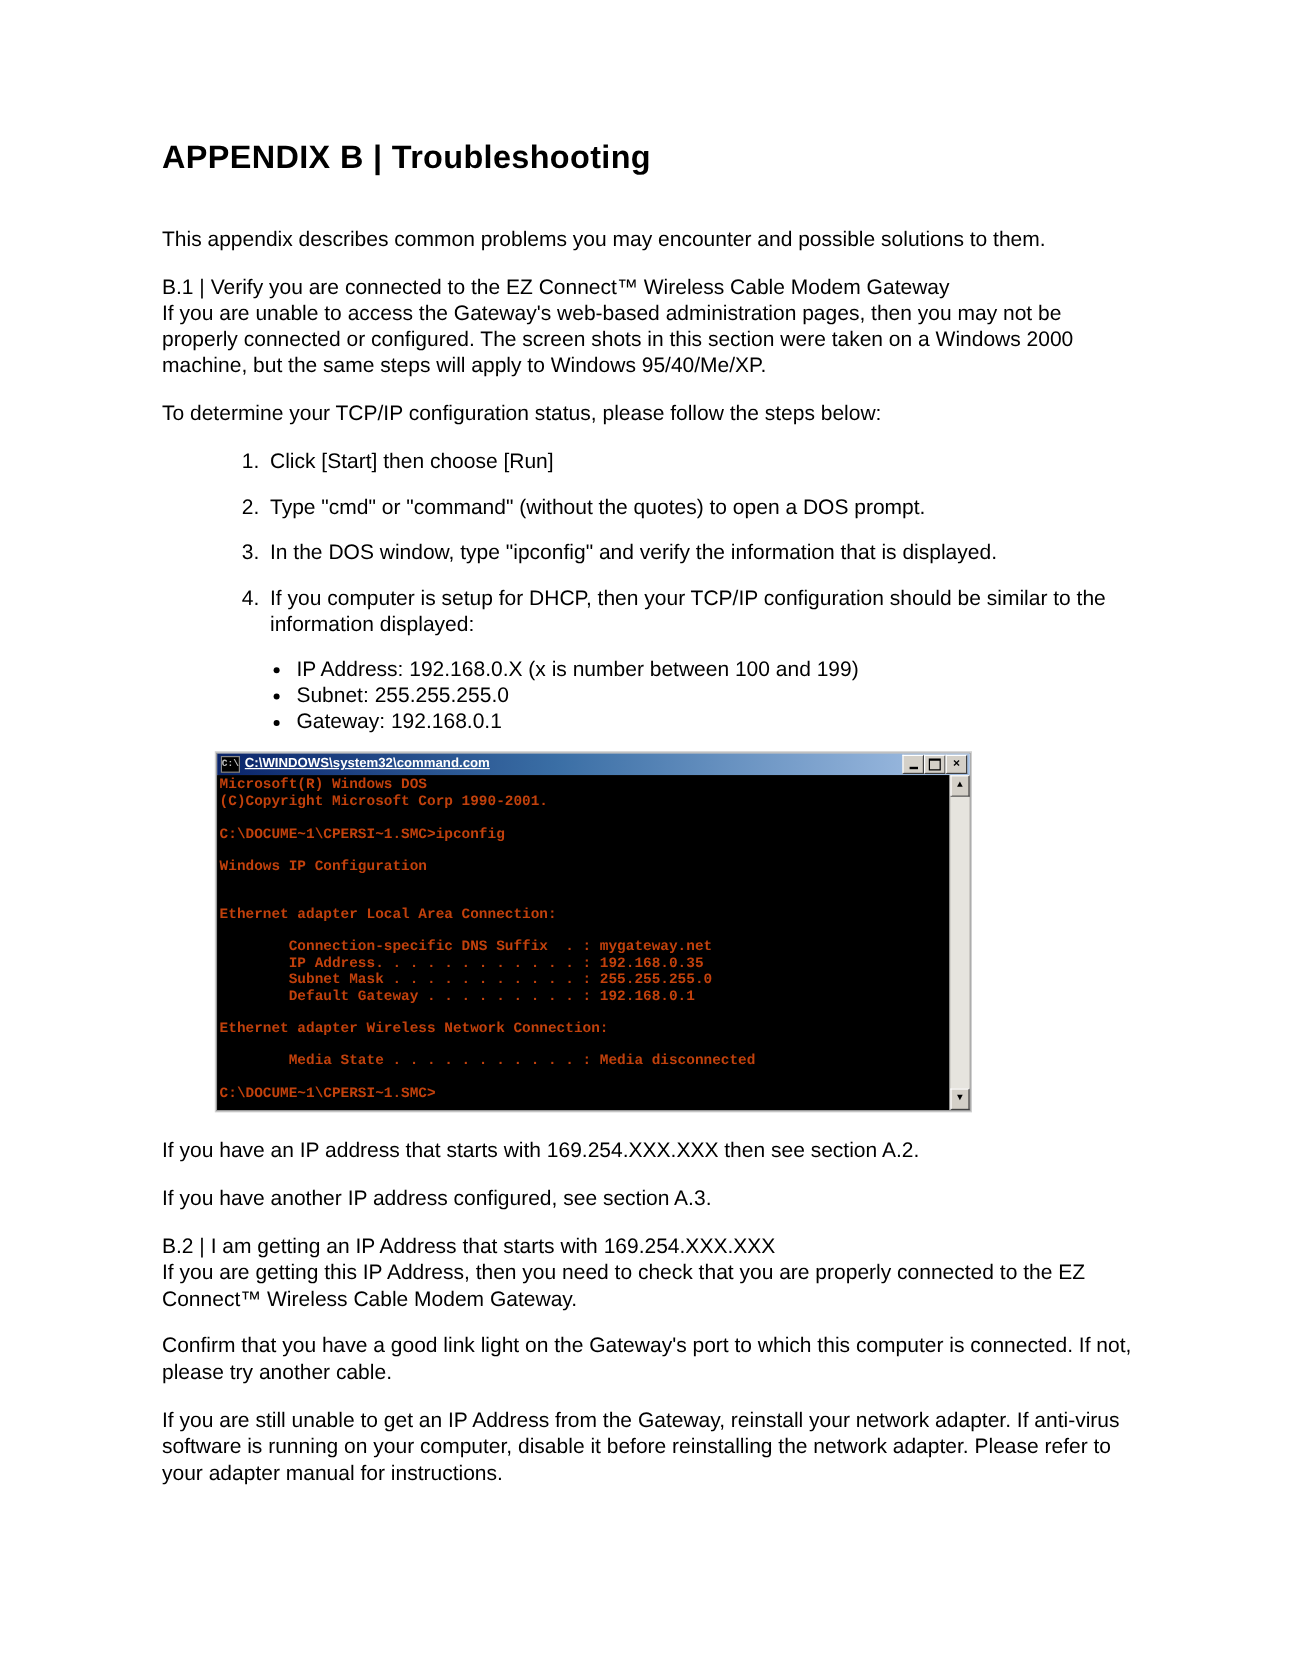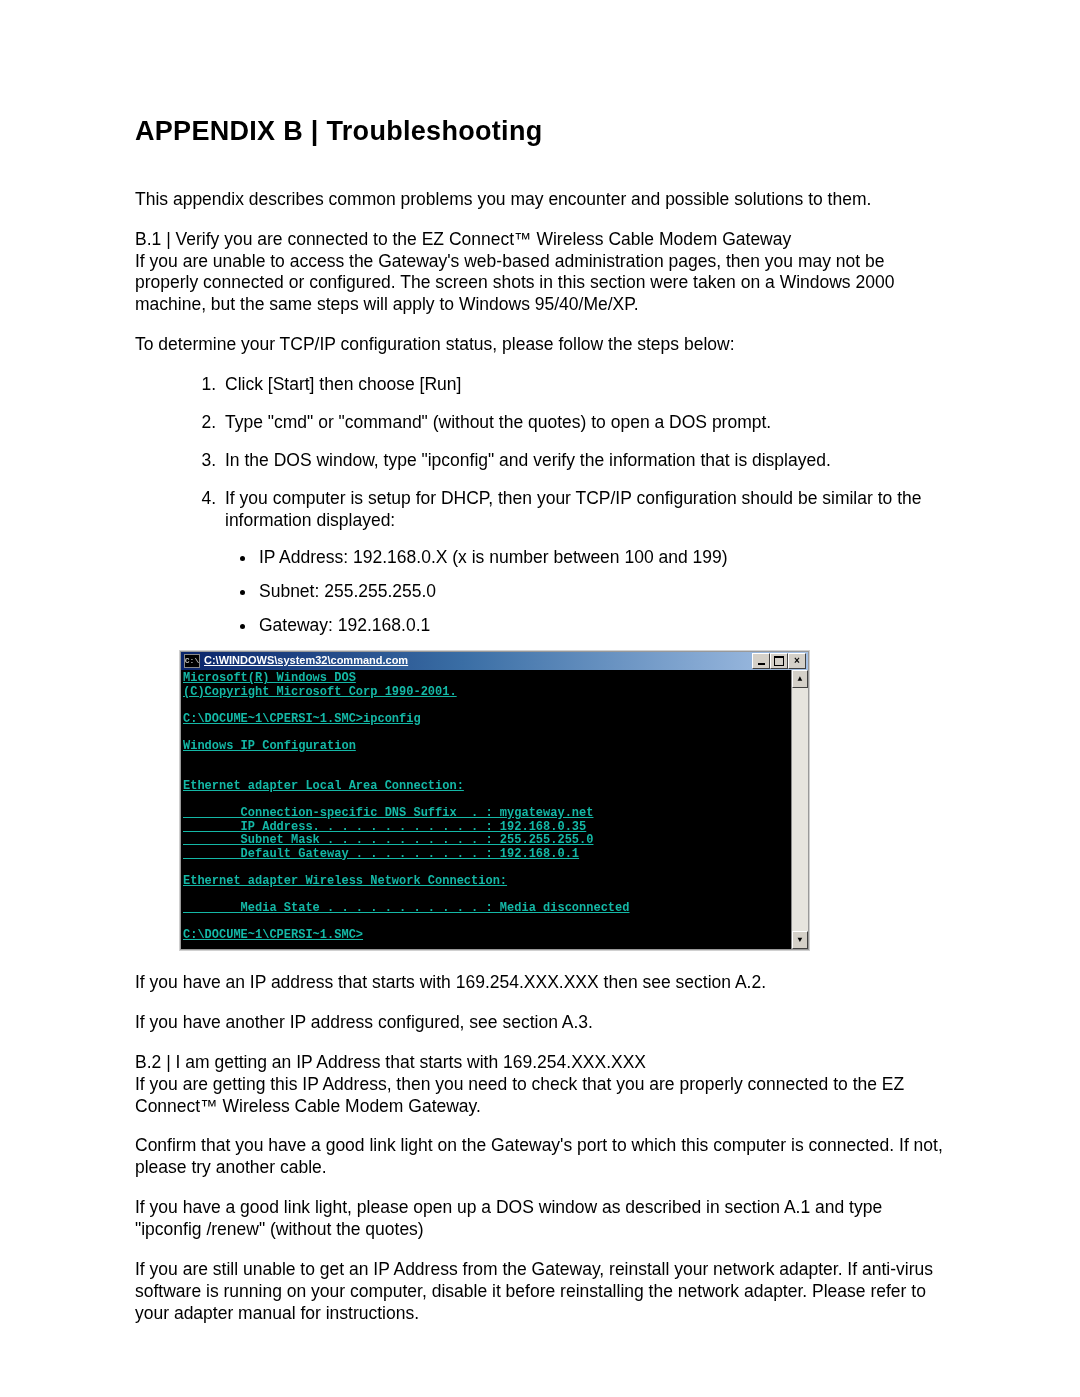--- a/index.html
+++ b/index.html
@@ -27,21 +27,21 @@
   ol.steps {
     margin: 2px 0 4px 0;
     padding-left: 70px;
   }
   ol.steps li { padding-left: 4px; margin: 16px; }
   ul.bullets {
     list-style: disc;
     margin: 6px 0 14px 0;
     padding-left: 110px;
   }
-  ul.bullets li { padding-left: 2px; margin: 12px; }
+  ul.bullets li { padding-left: 2px; margin: 0; }
 
   
   .cmdwin {
     width: 627px;
     margin: 8px 0 22px 45px;
     border: 1px solid #999;
     box-shadow: 0 0 0 1px #d0d0d0;
     font-family: "Courier New", monospace;
     font-size: 12px;
   }
@@ -88,30 +88,29 @@
   }
   .tb-btn.min span { border-bottom: 2px solid #000; width: 7px; display:block; margin-top:5px;}
   .tb-btn.max span { border: 1px solid #000; border-top:2px solid #000; width:8px; height:7px; display:block;}
   .cmdbody {
     display: flex;
     background: #000;
   }
   .cmdcontent {
     flex: 1;
     background: #000;
-    color: #14b8a6;
+    color: #c2410c;
     white-space: pre;
     padding: 2px 17px 2px 2px;
     min-height: 275px;
     font-weight: bold;
     letter-spacing: 0px;
     font-size: 12px;
     line-height: 13.5px;
     overflow: hidden;
-    text-decoration: underline;
   }
   .vscroll {
     width: 16px;
     background: #d4d0c8;
     display: flex;
     flex-direction: column;
     border-left: 1px solid #888;
   }
   .vs-btn {
     height: 16px;
@@ -195,16 +194,15 @@
     </div>
   </div>
 
   <p class="p">If you have an IP address that starts with 169.254.XXX.XXX then see section A.2.</p>
   <p class="p">If you have another IP address configured, see section A.3.</p>
 
   <p class="sect-head">B.2 |  I am getting an IP Address that starts with 169.254.XXX.XXX</p>
   <p class="after-sect">If you are getting this IP Address, then you need to check that you are properly connected to the EZ Connect™ Wireless Cable Modem Gateway.</p>
 
   <p class="p">Confirm that you have a good link light on the Gateway's port to which this computer is connected.  If not, please try another cable.</p>
-  <p class="p">If you have a good link light, please open up a DOS window as described in section A.1 and type "ipconfig /renew" (without the quotes)</p>
   <p class="p">If you are still unable to get an IP Address from the Gateway, reinstall your network adapter. If anti-virus software is running on your computer, disable it before reinstalling the network adapter.  Please refer to your adapter manual for instructions.</p>
 
 </div>
 
 </body></html>

